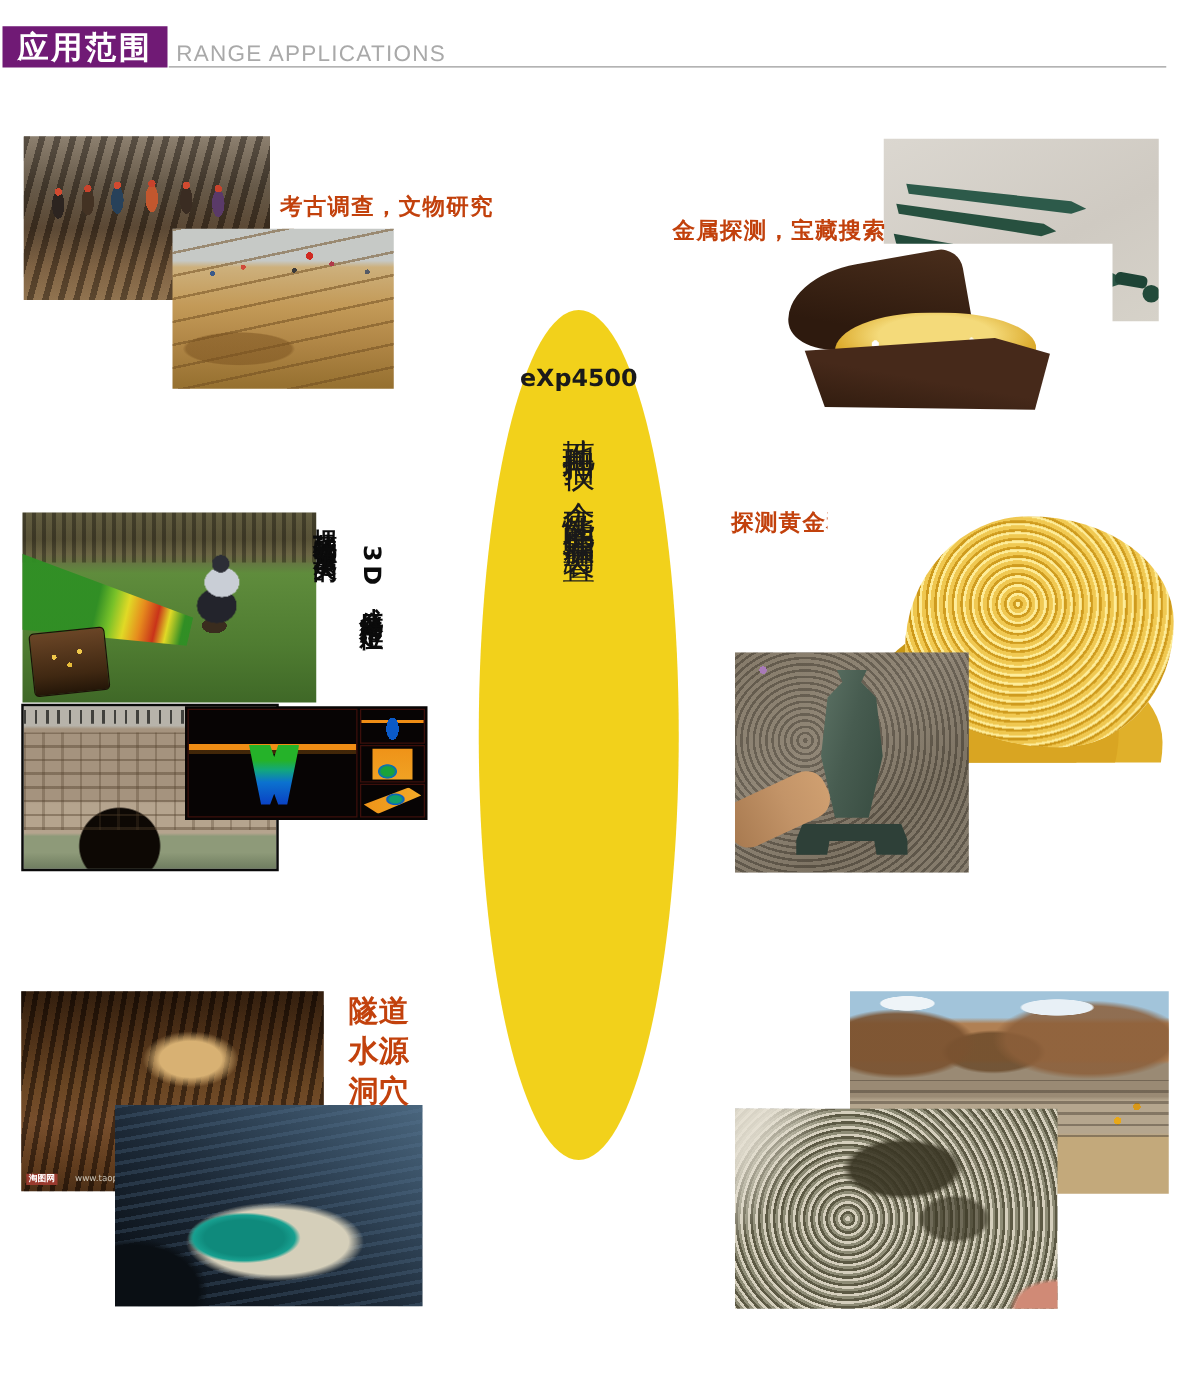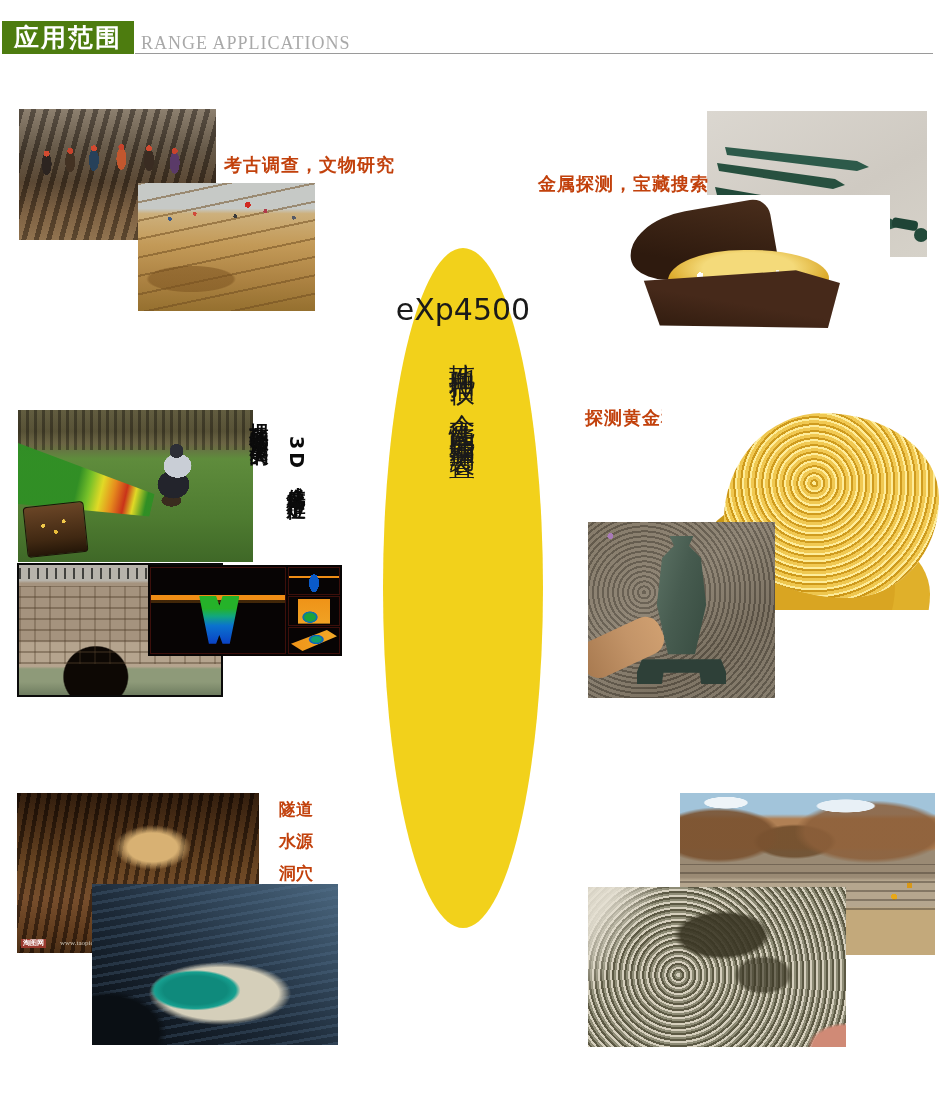--- a/index.html
+++ b/index.html
@@ -118,21 +118,21 @@
     background-image:
       radial-gradient(ellipse 8px 5px at 55% 45%,#11a06a 0 55%,#0a5ac8 85%,transparent 100%),
       linear-gradient(90deg,#ef9318,#f2aa28);
     clip-path:polygon(0 65%,78% 0,100% 30%,25% 100%);}
 
   
   #ph-cavebrown{left:17px;top:793px;width:242px;height:160px;background-image:
     radial-gradient(ellipse 55px 32px at 56% 34%,#d8b173 0 45%,rgba(216,177,115,0) 70%),
     repeating-linear-gradient(100deg,rgba(22,11,4,.5) 0 4px,rgba(150,100,55,.18) 4px 10px),
     linear-gradient(180deg,#1d0f05 0%,#3c2410 22%,#61401f 48%,#70492a 66%,#543318 88%,#3c2410 100%);}
-  .wm{position:absolute;left:4px;bottom:5px;display:flex;align-items:flex-end;gap:14px;font-size:7px;line-height:9px;font-family:Liberation Serif, serif;}
+  .wm{position:absolute;left:4px;bottom:5px;display:flex;align-items:flex-end;gap:14px;font-size:7px;line-height:9px;}
   .wm-site{background:#9a3a2e;color:#fff;padding:0 2px;font-weight:bold;}
   .wm-url{color:#cfc8ba;}
 
   
   #ph-cavelake{left:92px;top:884px;width:246px;height:161px;background-image:
     radial-gradient(ellipse 58px 26px at 42% 66%,#0f8a7c 0 55%,#17a090 70%,transparent 78%),
     radial-gradient(ellipse 95px 42px at 52% 68%,#d5cfba 0 62%,rgba(213,207,186,0) 75%),
     radial-gradient(ellipse 80px 55px at 6% 92%,#0a0f14 0 65%,transparent 75%),
     repeating-linear-gradient(170deg,rgba(90,120,150,.25) 0 3px,transparent 3px 9px),
     linear-gradient(215deg,#4a667e 0%,#33485c 28%,#1d2a38 55%,#0d141c 85%);}
@@ -180,46 +180,46 @@
     linear-gradient(305deg,transparent 0 78%,rgba(230,225,212,.9) 92%),
     radial-gradient(ellipse 75px 38px at 52% 30%,rgba(58,54,36,.9) 0 55%,transparent 65%),
     radial-gradient(ellipse 45px 30px at 68% 55%,rgba(58,54,36,.65) 0 55%,transparent 65%),
     repeating-radial-gradient(circle at 35% 55%,#d5cfbd 0 2px,#8e8c76 2px 4px,#5c5944 4px 6px);}
 
   
   .hlabel{position:absolute;font-weight:bold;color:#c2410c;white-space:nowrap;}
   #label-arch{left:224px;top:153px;font-size:18px;letter-spacing:1px;}
   #label-treasure{left:538px;top:172px;font-size:18px;letter-spacing:1px;}
   #label-gold{left:585px;top:406px;font-size:18px;letter-spacing:1px;}
-  #label-tunnel{left:279px;top:793px;font-size:17px;line-height:32px;}
+  #label-tunnel{left:279px;top:793px;font-size:24px;line-height:32px;}
   #label-tunnel span{display:block;}
   #label-mineral{left:594px;top:800px;width:74px;text-align:center;font-size:19px;line-height:31px;}
   #label-mineral span{display:block;}
   .vlabel{position:absolute;writing-mode:vertical-rl;text-orientation:mixed;
     font-weight:bold;color:#0b0b0b;font-size:19px;letter-spacing:3px;}
   #label-buried{left:247px;top:408px;}
   #label-3d{left:284px;top:436px;}
 
   
   #ellipse{position:absolute;left:383px;top:248px;width:160px;height:680px;border-radius:50%;
     text-align:center;color:#1a1a1a;}
-  .e-model{margin:44px 0 16px 0;font-size:30px;}
+  .e-model{margin:44px 0 16px 0;font-size:19px;font-weight:bold;}
   .e-vert{margin-top:12px;display:flex;flex-direction:column;align-items:center;}
   .e-line{writing-mode:vertical-rl;text-orientation:upright;font-size:26px;letter-spacing:4px;}
   .e-sep{font-size:26px;height:30px;line-height:26px;transform:rotate(90deg);}
 </style>
 </head>
 <body>
 
 <div class="canvas">
 
-  <div class="hdr-box" style="background: #4d7c0f; align-items: flex-end;">
+  <div class="hdr-box" style="background: #701a75; align-items: flex-end;">
     <span>应用范围</span>
   </div>
-  <div class="hdr-en" style="color: rgb(169, 169, 169); font-family: Liberation Serif, serif;">RANGE APPLICATIONS</div>
+  <div class="hdr-en" style="color: rgb(169, 169, 169);">RANGE APPLICATIONS</div>
   <div class="hdr-line"></div>
 
   <div class="photo" id="ph-cave-crew"></div>
   <div class="photo" id="ph-excavation"></div>
   <div class="hlabel" id="label-arch">考古调查，文物研究</div>
 
   <div class="photo" id="ph-swords">
     <svg viewBox="0 0 220 146">
       <path d="M18 36 L150 50 L162 56 L150 60 L20 44 Z" fill="#2d5a4a"></path>
       <path d="M10 52 L128 68 L138 74 L126 78 L12 60 Z" fill="#27503f"></path>

